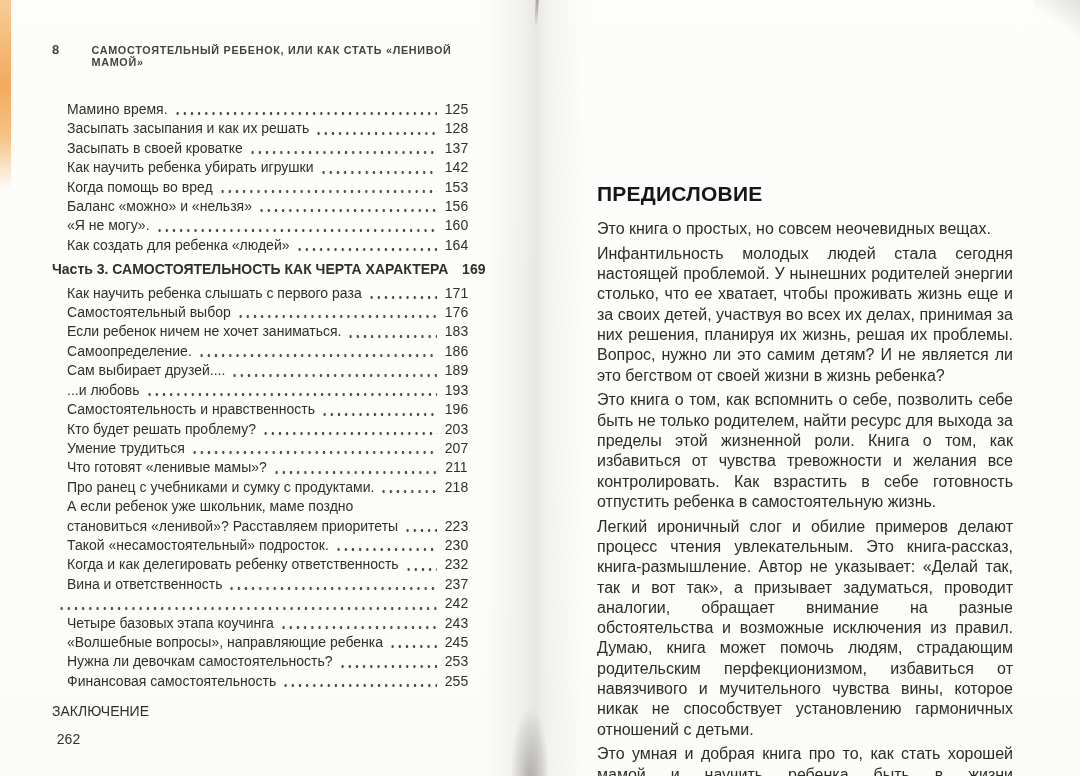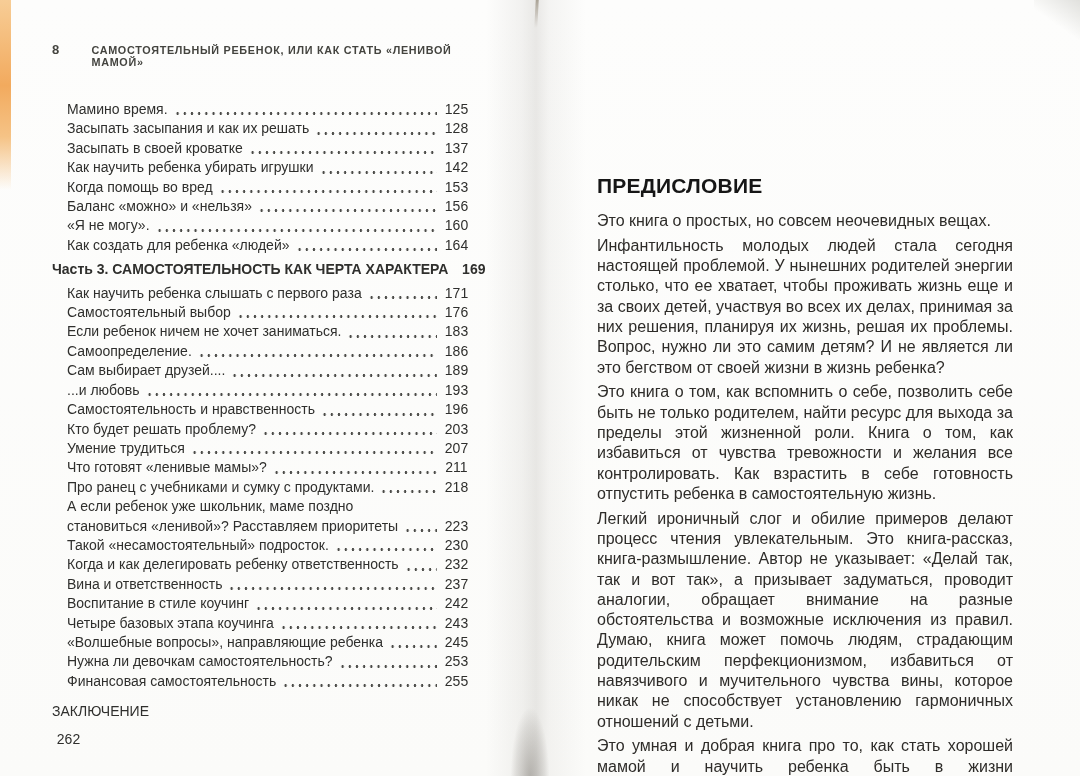--- a/index.html
+++ b/index.html
@@ -64,21 +64,21 @@
   .pg { min-width:33px; text-align:center; }
   .part-row  { font-weight:bold; margin-top:5px; margin-bottom:4px; }
   .concl-row { margin-top:11px;flex-direction:column; }
 
   
   .right-page {
     position:absolute; left:597px; top:174px; width:416px;
     color:#2e2c29;
   }
   .preface-title {
-    margin:0 0 13px 0; font-size:21px; font-weight:bold;
+    margin:8px 0 13px 0; font-size:21px; font-weight:bold;
     color:#161616; letter-spacing:0.01em;
   }
   .para {
     margin:0 0 4.5px 0; font-size:16px; line-height:20.3px;
     text-align:justify;
   }
 </style>
 </head>
 <body>
 
@@ -213,21 +213,20 @@
           <span class="t indent">Когда и как делегировать ребенку ответственность</span>
           <span class="leader"></span>
           <span class="pg">232</span>
         </div>
         <div class="toc-row">
           <span class="t indent">Вина и ответственность</span>
           <span class="leader"></span>
           <span class="pg">237</span>
         </div>
         <div class="toc-row">
-          <span class="t indent">Воспитание в стиле коучинг</span>
           <span class="leader"></span>
           <span class="pg">242</span>
         </div>
         <div class="toc-row">
           <span class="t indent">Четыре базовых этапа коучинга</span>
           <span class="leader"></span>
           <span class="pg">243</span>
         </div>
         <div class="toc-row">
           <span class="t indent">«Волшебные вопросы», направляющие ребенка</span>

